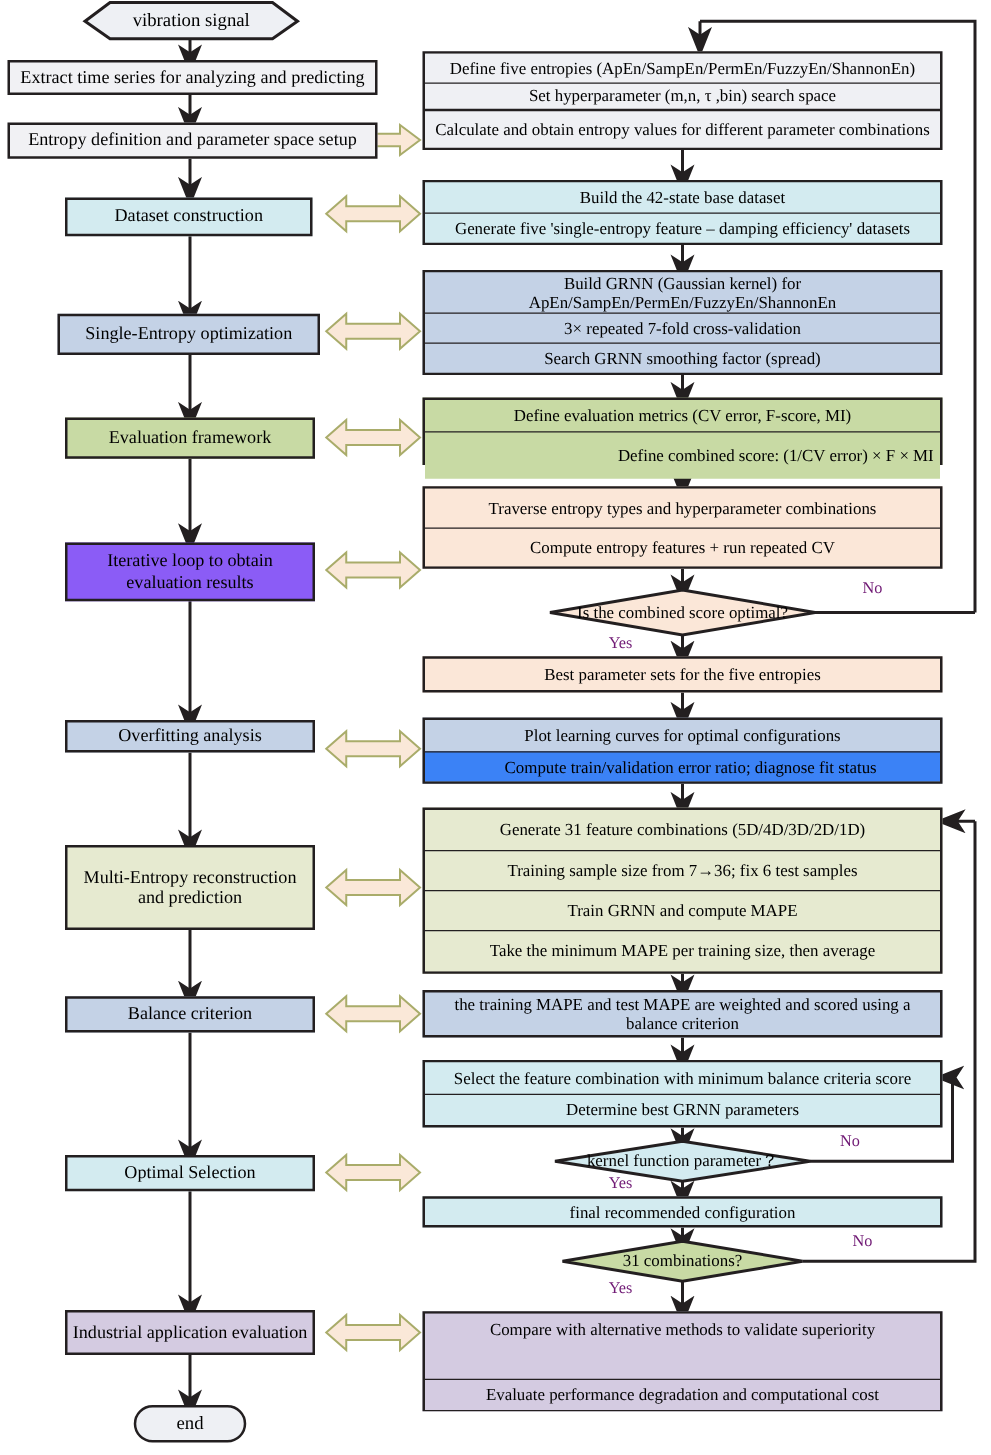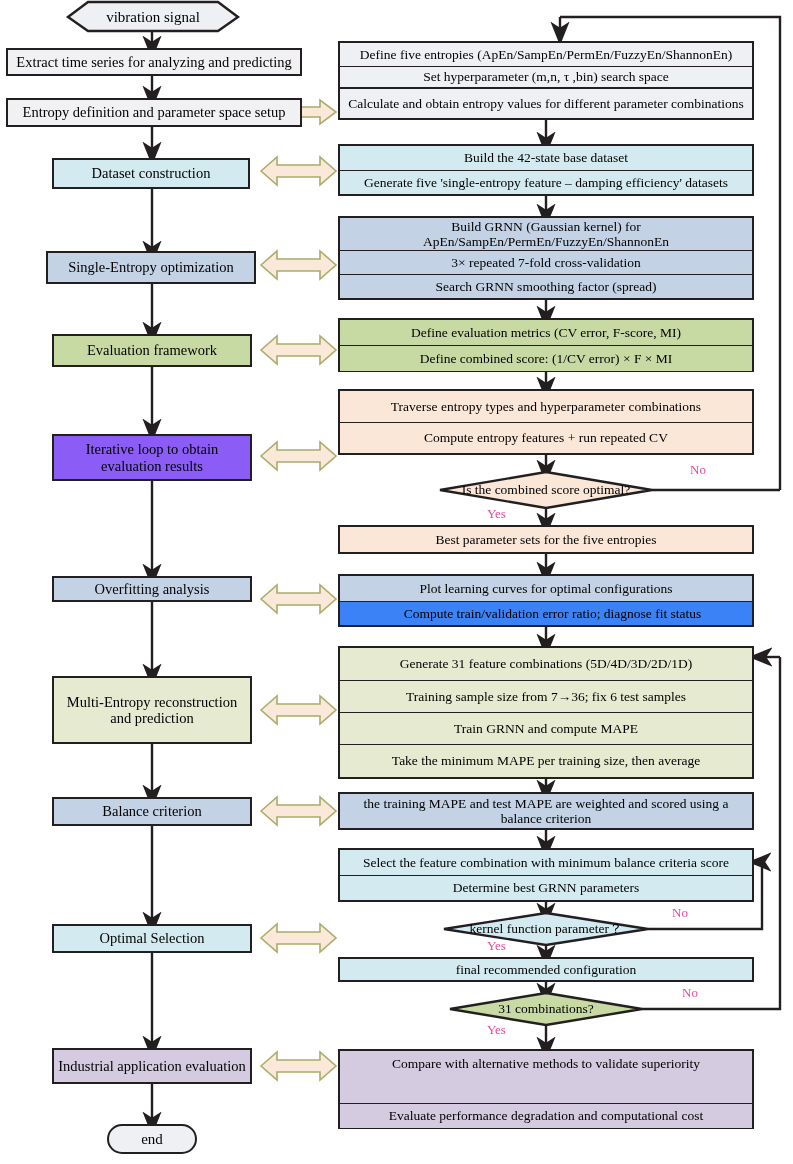--- a/index.html
+++ b/index.html
@@ -7,21 +7,21 @@
   #stage{position:relative;width:793px;height:1164px;overflow:hidden;}
   .node{position:absolute;box-sizing:border-box;border:2px solid #231f20;
         display:flex;align-items:center;justify-content:center;text-align:center;
         line-height:1.12;padding:1px 4px;}
   .sub{position:absolute;box-sizing:border-box;border:2px solid #231f20;border-top-width:1px;border-bottom-width:1px;
        display:flex;align-items:center;justify-content:center;text-align:center;line-height:1.12;padding:1px 5px;}
   .grp{position:absolute;box-sizing:border-box;border:2px solid #231f20;}
   .term{position:absolute;box-sizing:border-box;border:2px solid #231f20;display:flex;
         align-items:center;justify-content:center;text-align:center;}
   .hexwrap{position:absolute;}
-  .lbl{position:absolute;font-size:13px;color:#ec4899;white-space:nowrap;}
+  .lbl{position:absolute;font-size:13px;color:#701a75;white-space:nowrap;}
   svg.ov{position:absolute;left:0;top:0;width:793px;height:1164px;pointer-events:none;}
   .f13{font-size:13.5px;}
   .f14{font-size:14.5px;}
   .f15{font-size:15px;}
 </style>
 </head>
 <body>
 
 <div id="stage">
 
@@ -190,21 +190,21 @@
     <span>3× repeated 7-fold cross-validation</span>
   </div>
   <div class="sub f13" style="left:340px;top:274px;width:412px;height:24px;background:#c4d2e6;border-width:1px 0 0 0;align-items:center;">
     <span>Search GRNN smoothing factor (spread)</span>
   </div>
 
   <div class="grp" style="left:338px;top:318px;width:416px;height:54px;background:#c8daa4;"></div>
   <div class="sub f13" style="left:340px;top:320px;width:412px;height:25px;background:#c8daa4;border-width:0;">
     <span>Define evaluation metrics (CV error, F-score, MI)</span>
   </div>
-  <div class="sub f13" style="left:340px;top:345px;width:412px;height:26px;background:#c8daa4;border-width:1px 0 0 0;">
+  <div class="sub f13" style="left:340px;top:345px;width:412px;height:38px;background:#c8daa4;border-width:1px 0 0 0;justify-content:flex-end;">
     <span>Define combined score: (1/CV error) × F × MI</span>
   </div>
 
   <div class="grp" style="left:338px;top:389px;width:416px;height:66px;background:#fbe7d8;"></div>
   <div class="sub f13" style="left:340px;top:391px;width:412px;height:31px;background:#fbe7d8;border-width:0;">
     <span>Traverse entropy types and hyperparameter combinations</span>
   </div>
   <div class="sub f13" style="left:340px;top:422px;width:412px;height:31px;background:#fbe7d8;border-width:1px 0 0 0;">
     <span>Compute entropy features + run repeated CV</span>
   </div>

